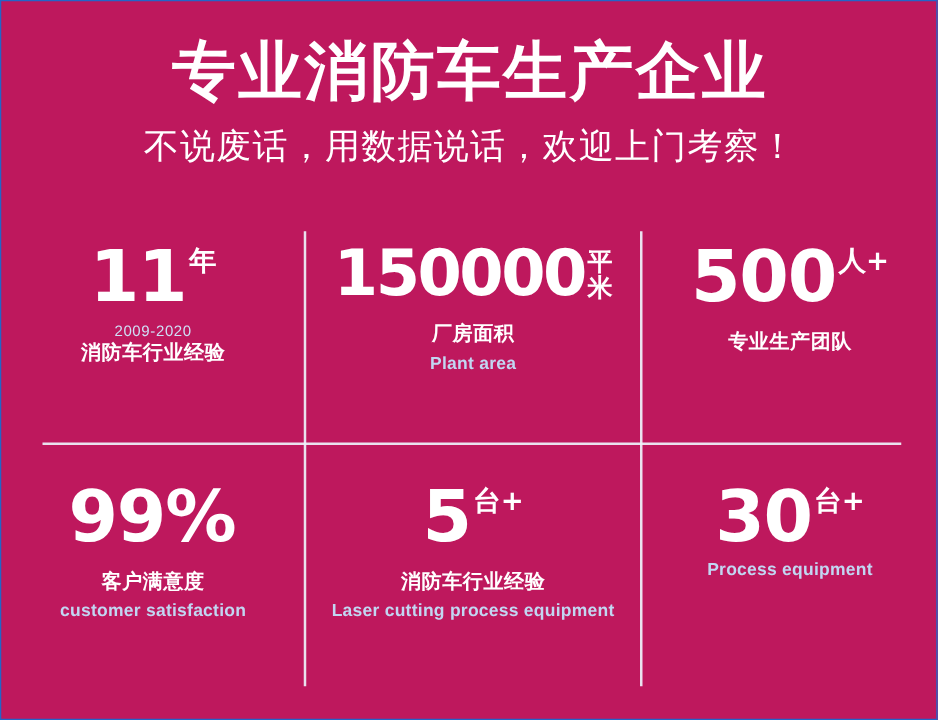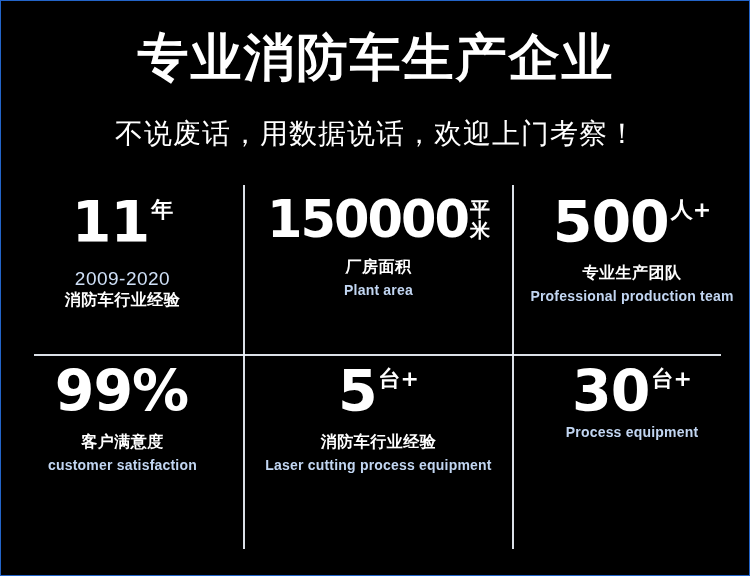--- a/index.html
+++ b/index.html
@@ -10,21 +10,21 @@
     width: 750px;
     height: 576px;
     overflow: hidden;
     font-family: "Liberation Sans", "DejaVu Sans", sans-serif;
     background: #2a70de;
   }
   #banner {
     position: relative;
     width: 750px;
     height: 576px;
-    background: #000000;
+    background: #be185d;
     box-sizing: border-box;
     border: 1px solid #2364c8;
     overflow: hidden;
   }
 
   
   .header {
     position: absolute;
     top: 0;
     left: 0;
@@ -35,21 +35,21 @@
   .main-title {
     font-family: "DejaVu Sans", "Liberation Sans", sans-serif;
     font-size: 51px;
     line-height: 60px;
     font-weight: 700;
     color: #ffffff;
     letter-spacing: 2px;
     white-space: nowrap;
   }
   .sub-title {
-    margin-top: 29px;
+    margin-top: 12px;
     font-family: "DejaVu Sans", "Liberation Sans", sans-serif;
     font-size: 28px;
     line-height: 34px;
     font-weight: 400;
     color: #ffffff;
     letter-spacing: 1px;
     white-space: nowrap;
     text-align: center;
   }
 
@@ -66,21 +66,21 @@
   }
   .stat-cell {
     position: relative;
     display: flex;
     flex-direction: column;
     align-items: center;
     justify-content: flex-start;
     box-sizing: border-box;
   }
   .row-top    { padding-top: 10px; }
-  .row-bottom { padding-top: 9px; }
+  .row-bottom { padding-top: 32px; }
 
   
   .value-row {
     display: flex;
     align-items: flex-start;
     justify-content: center;
     line-height: 1;
   }
   .big-number {
     font-family: "DejaVu Sans", "Liberation Sans", sans-serif;
@@ -105,24 +105,24 @@
   }
   .unit.stacked {
     font-size: 20px;
     line-height: 1.05;
     margin-top: 4px;
   }
 
   
   .note {
     font-family: "Liberation Sans", "DejaVu Sans", sans-serif;
-    font-size: 19px;
+    font-size: 12px;
     font-weight: 400;
     color: #cfe0f7;
-    margin-top: 17px;
+    margin-top: 7px;
     letter-spacing: 0.5px;
   }
 
   .label-cn {
     font-family: "DejaVu Sans", "Liberation Sans", sans-serif;
     font-size: 16px;
     font-weight: 700;
     color: #ffffff;
     letter-spacing: 0.5px;
     white-space: nowrap;
@@ -189,21 +189,20 @@
       <div class="label-cn gap-cn">厂房面积</div>
       <div class="label-en gap-en">Plant area</div>
     </div>
 
     <div class="stat-cell row-top">
       <div class="value-row">
         <span class="big-number">500</span>
         <span class="unit">人+</span>
       </div>
       <div class="label-cn gap-cn">专业生产团队</div>
-      <div class="label-en gap-en">Professional production team</div>
     </div>
 
     <div class="stat-cell row-bottom">
       <div class="value-row">
         <span class="big-number">99%</span>
         <span class="unit"></span>
       </div>
       <div class="label-cn gap-cn">客户满意度</div>
       <div class="label-en gap-en">customer satisfaction</div>
     </div>

